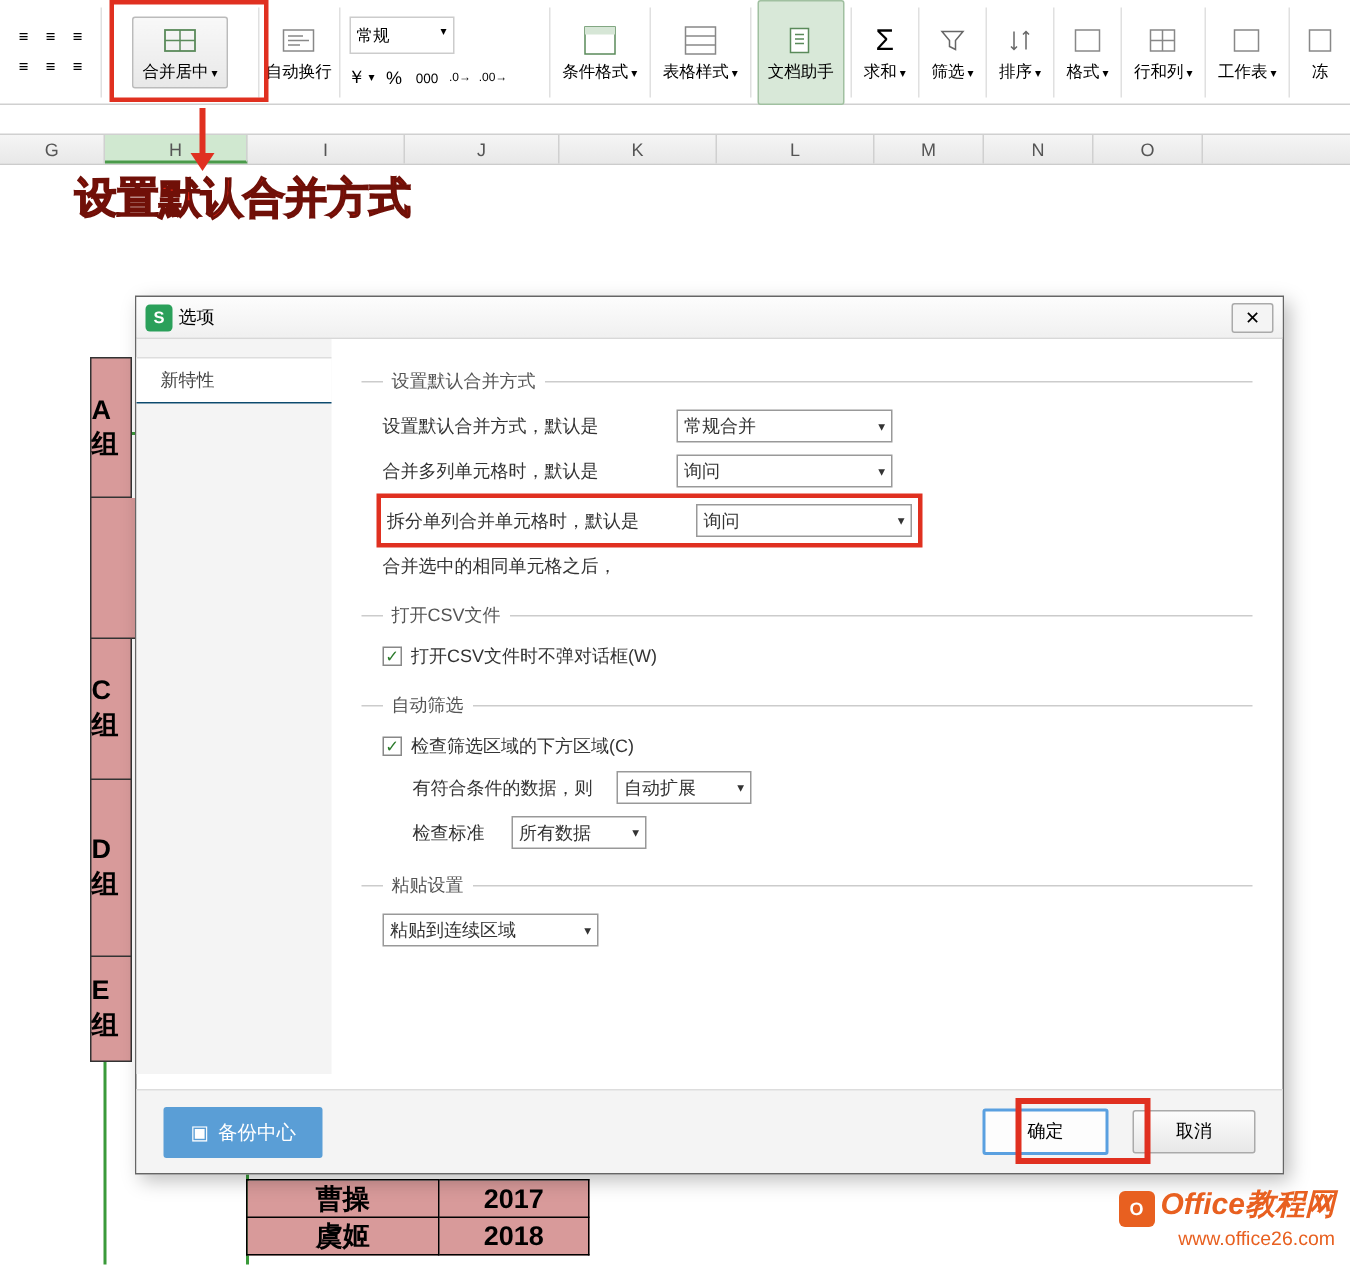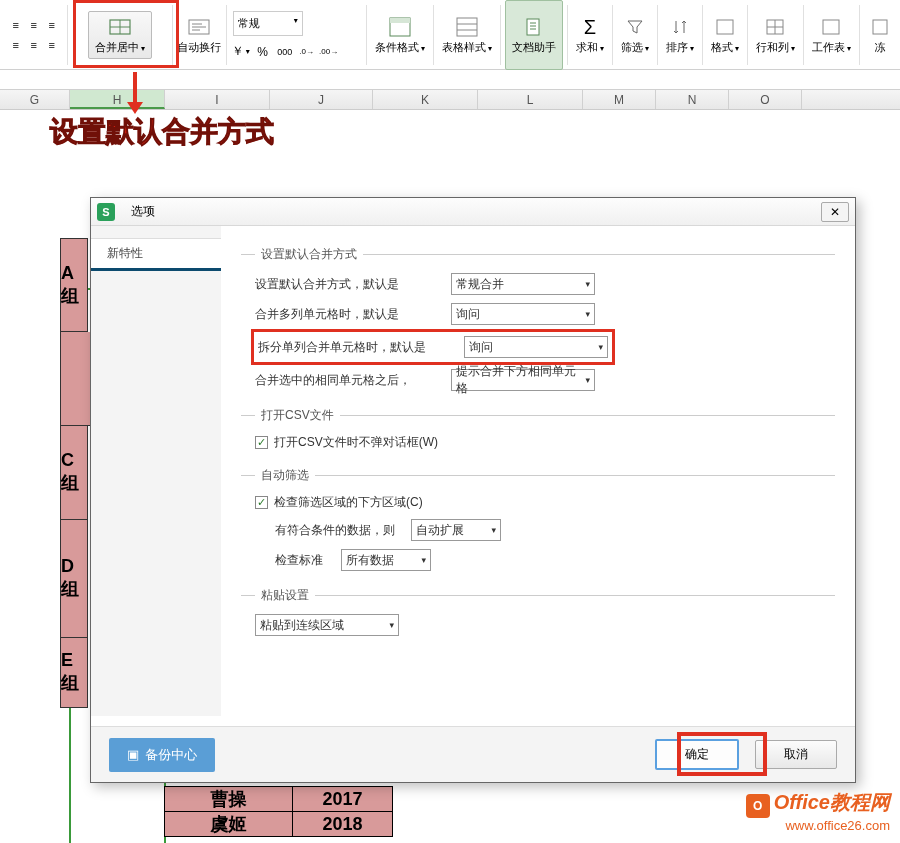--- a/index.html
+++ b/index.html
@@ -31,26 +31,26 @@
     .sheet { position: relative; }
     .col-headers { display: flex; height: 20px; background: linear-gradient(#f5f5f5,#e8e8e8); border-bottom: 1px solid #ccc; font-size: 12px; }
     .col-h { border-right: 1px solid #d0d0d0; text-align: center; line-height: 20px; color: #555; }
     .col-h.sel { background: #d0e8d0; border-bottom: 2px solid #4a9a4a; }
     .grid { position: relative; background: #fff; }
     
     
     .dialog { position: absolute; left: 90px; top: 197px; width: 766px; height: 586px; background: #fff; border: 1px solid #666; box-shadow: 4px 4px 12px rgba(0,0,0,0.25); z-index: 10; }
     .dlg-title { height: 28px; background: linear-gradient(#fdfdfd,#f0f0f0); border-bottom: 1px solid #d8d8d8; display: flex; align-items: center; padding: 0 6px; }
     .dlg-title-icon { width: 18px; height: 18px; background: #2aa05a; border-radius: 3px; color: #fff; font-size: 11px; display: flex; align-items: center; justify-content: center; font-weight: bold; }
-    .dlg-title-text { margin-left: 16px; flex: 1; font-size: 12px; }
+    .dlg-title-text { margin-left: 4px; flex: 1; font-size: 12px; }
     .dlg-close { width: 28px; height: 20px; border: 1px solid #aaa; border-radius: 2px; display: flex; align-items: center; justify-content: center; font-size: 12px; cursor: pointer; background:#f4f4f4;}
     .dlg-body { display: flex; height: 490px; }
     .dlg-side { width: 130px; background: #f4f4f4; padding-top: 12px; }
     .dlg-side-item { padding: 6px 16px; font-size: 12px; cursor: pointer; color:#444; }
-    .dlg-side-item.sel { background: #fff; border-top: 1px solid #ddd; border-bottom: 3px solid #0c4a6e; }
+    .dlg-side-item.sel { background: #fff; border-top: 1px solid #ddd; border-bottom: 1px solid #0c4a6e; }
     .dlg-main { flex: 1; padding: 12px 20px; font-size: 12px; color: #333; }
     
     fieldset { border: none; border-top: 1px solid #ccc; margin-top: 8px; padding-top: 10px; padding-left: 14px; }
     fieldset legend { padding: 0 6px; color: #555; font-size: 12px; }
     .form-row { display: flex; align-items: center; margin-bottom: 8px; gap: 6px; }
     .form-label { min-width: 190px; text-align: left; }
     .form-select { border: 1px solid #999; padding: 2px 4px; width: 144px; background: #fff; display: inline-flex; justify-content: space-between; align-items: center; height: 22px; font-size:12px;}
     .form-select.narrow { width: 90px; }
     .form-select::after { content: "▾"; font-size: 9px; margin-left: 4px; }
     .red-rect-row { border: 3px solid #e03020; padding: 4px; margin: -4px 0 4px -4px; display: inline-flex; align-items: center; }
@@ -313,23 +313,20 @@
             </span>
         </div>
         <div class="red-rect-row">
           <span class="form-label" style="min-width:206px">拆分单列合并单元格时，默认是</span>
           <span class="form-select">
               <span>询问</span>
             </span>
         </div>
         <div class="form-row">
           <span class="form-label">合并选中的相同单元格之后，</span>
-          <span class="form-select">
-              <span>提示合并下方相同单元格</span>
-            </span>
         </div>
       </fieldset>
 
       <fieldset>
         <legend>打开CSV文件</legend>
         <div class="form-row">
           <span class="checkbox checked"></span>
           <span>打开CSV文件时不弹对话框(W)</span>
         </div>
       </fieldset>

